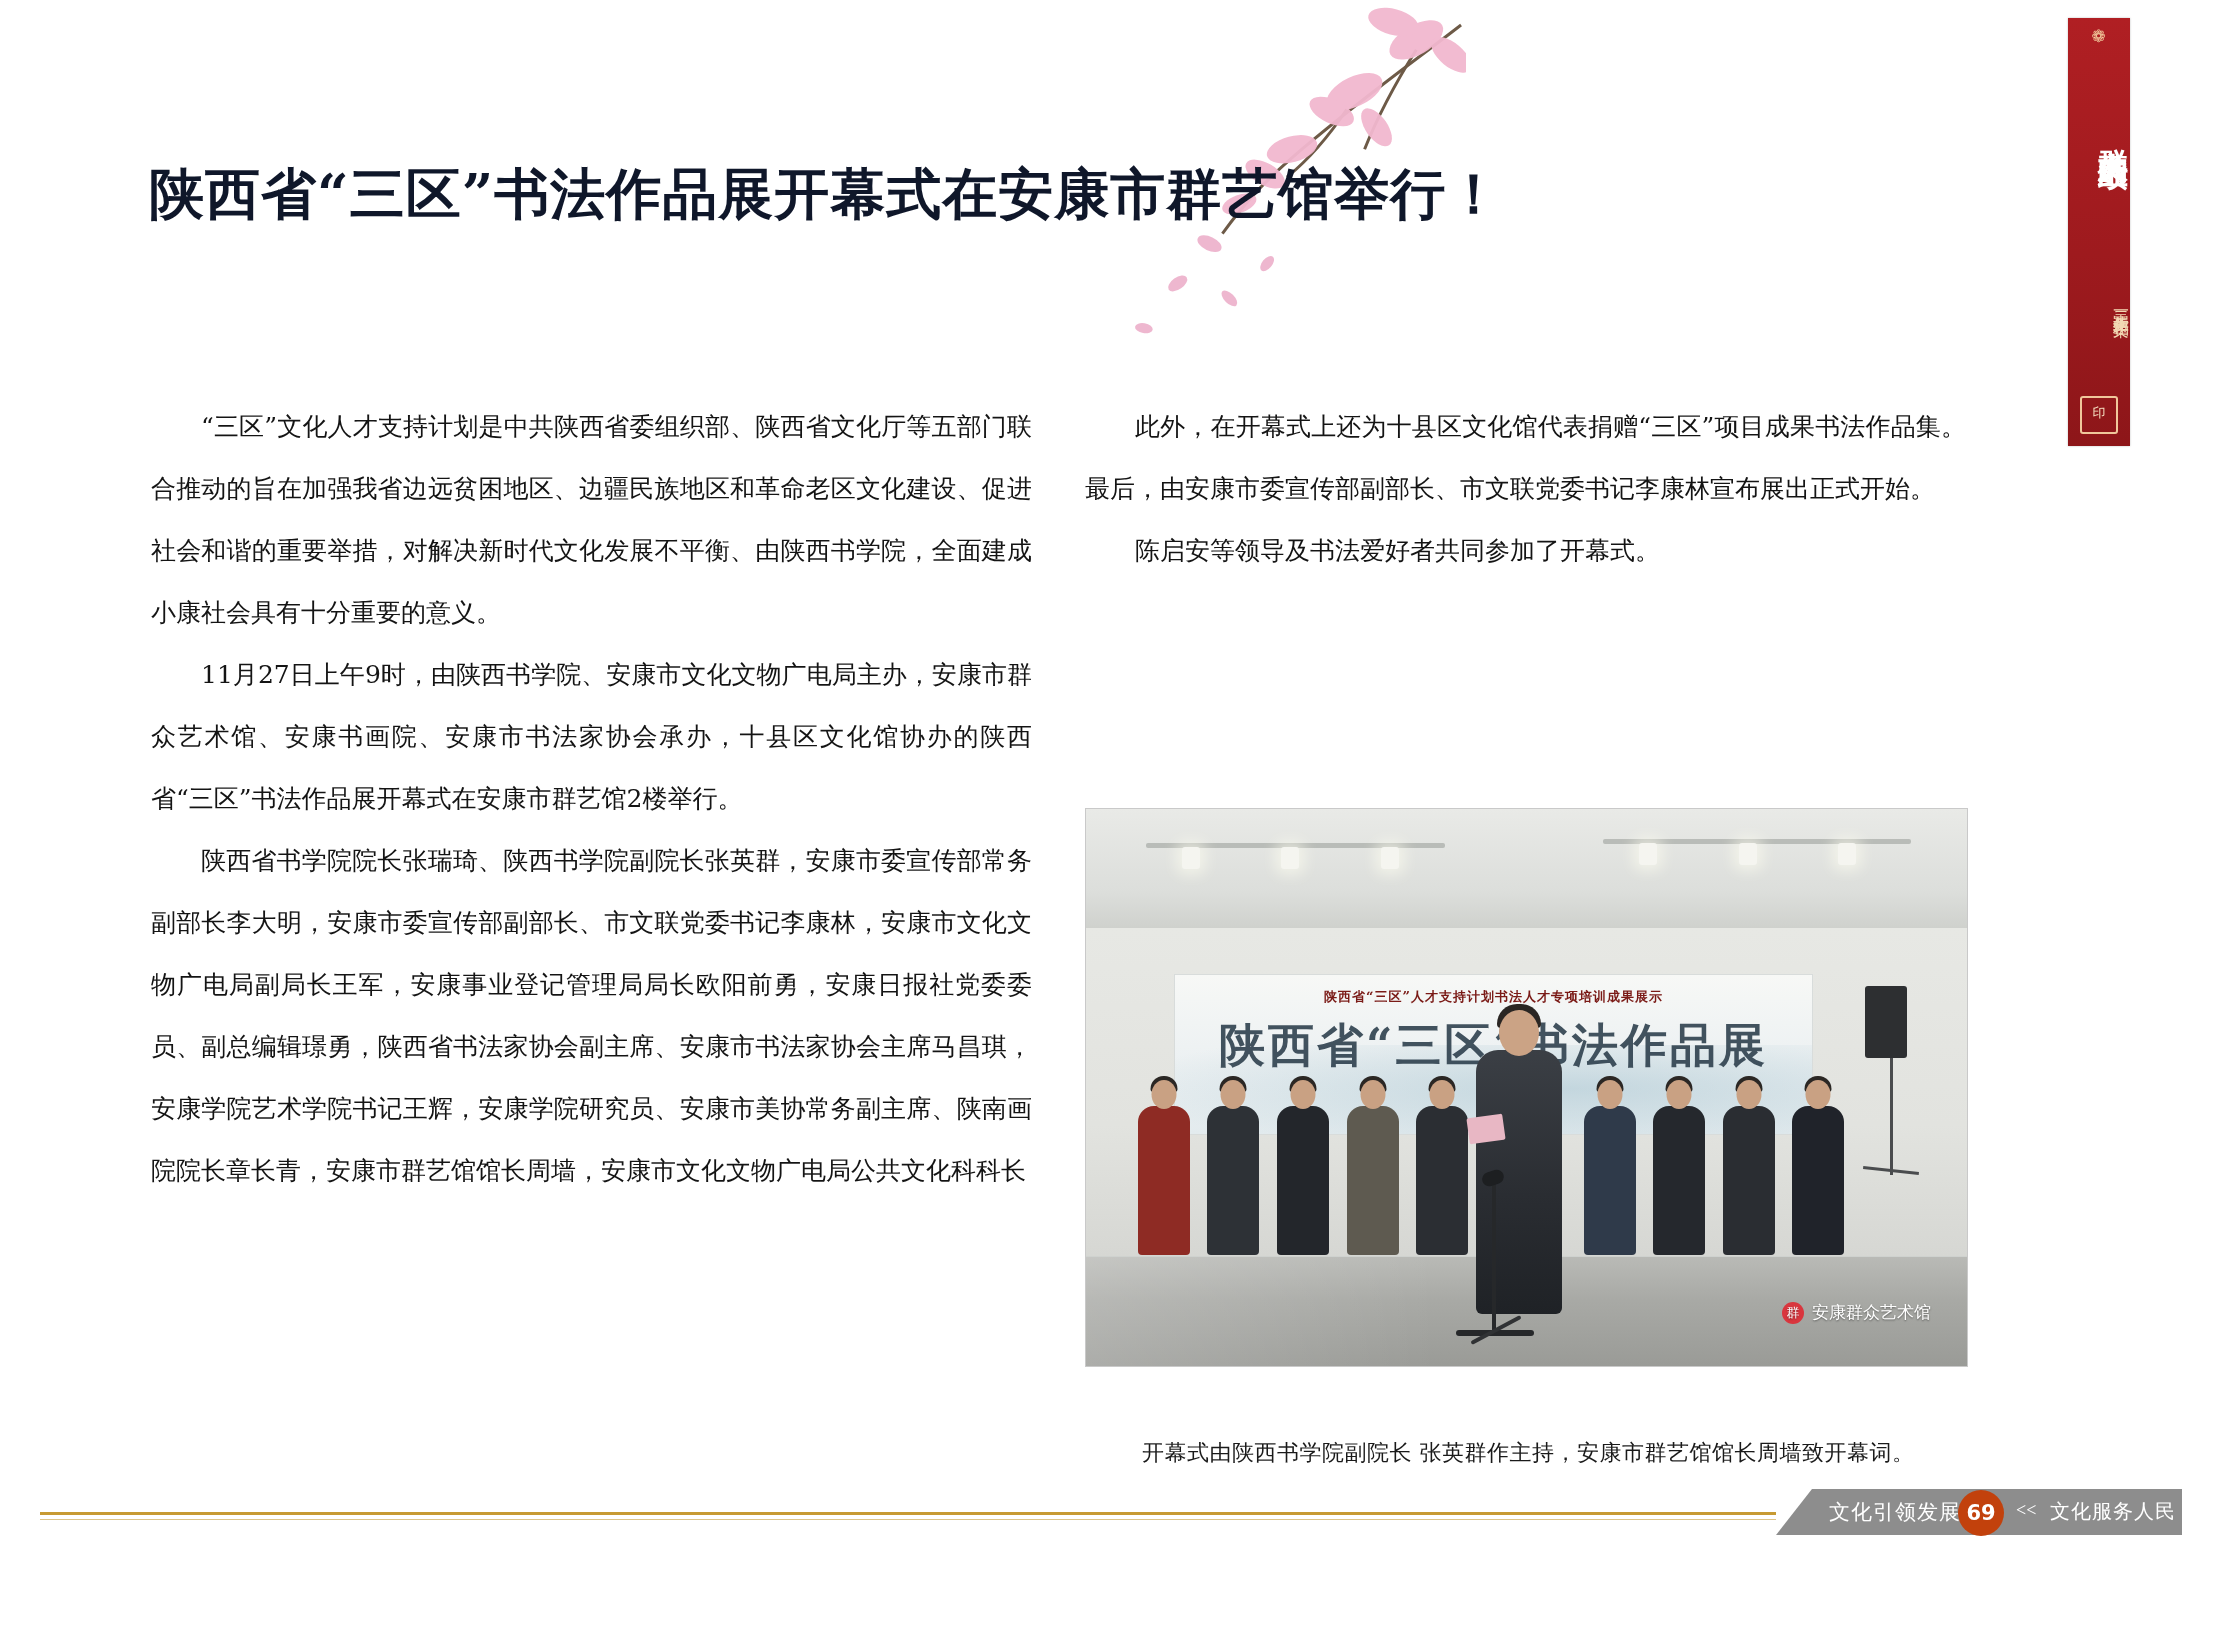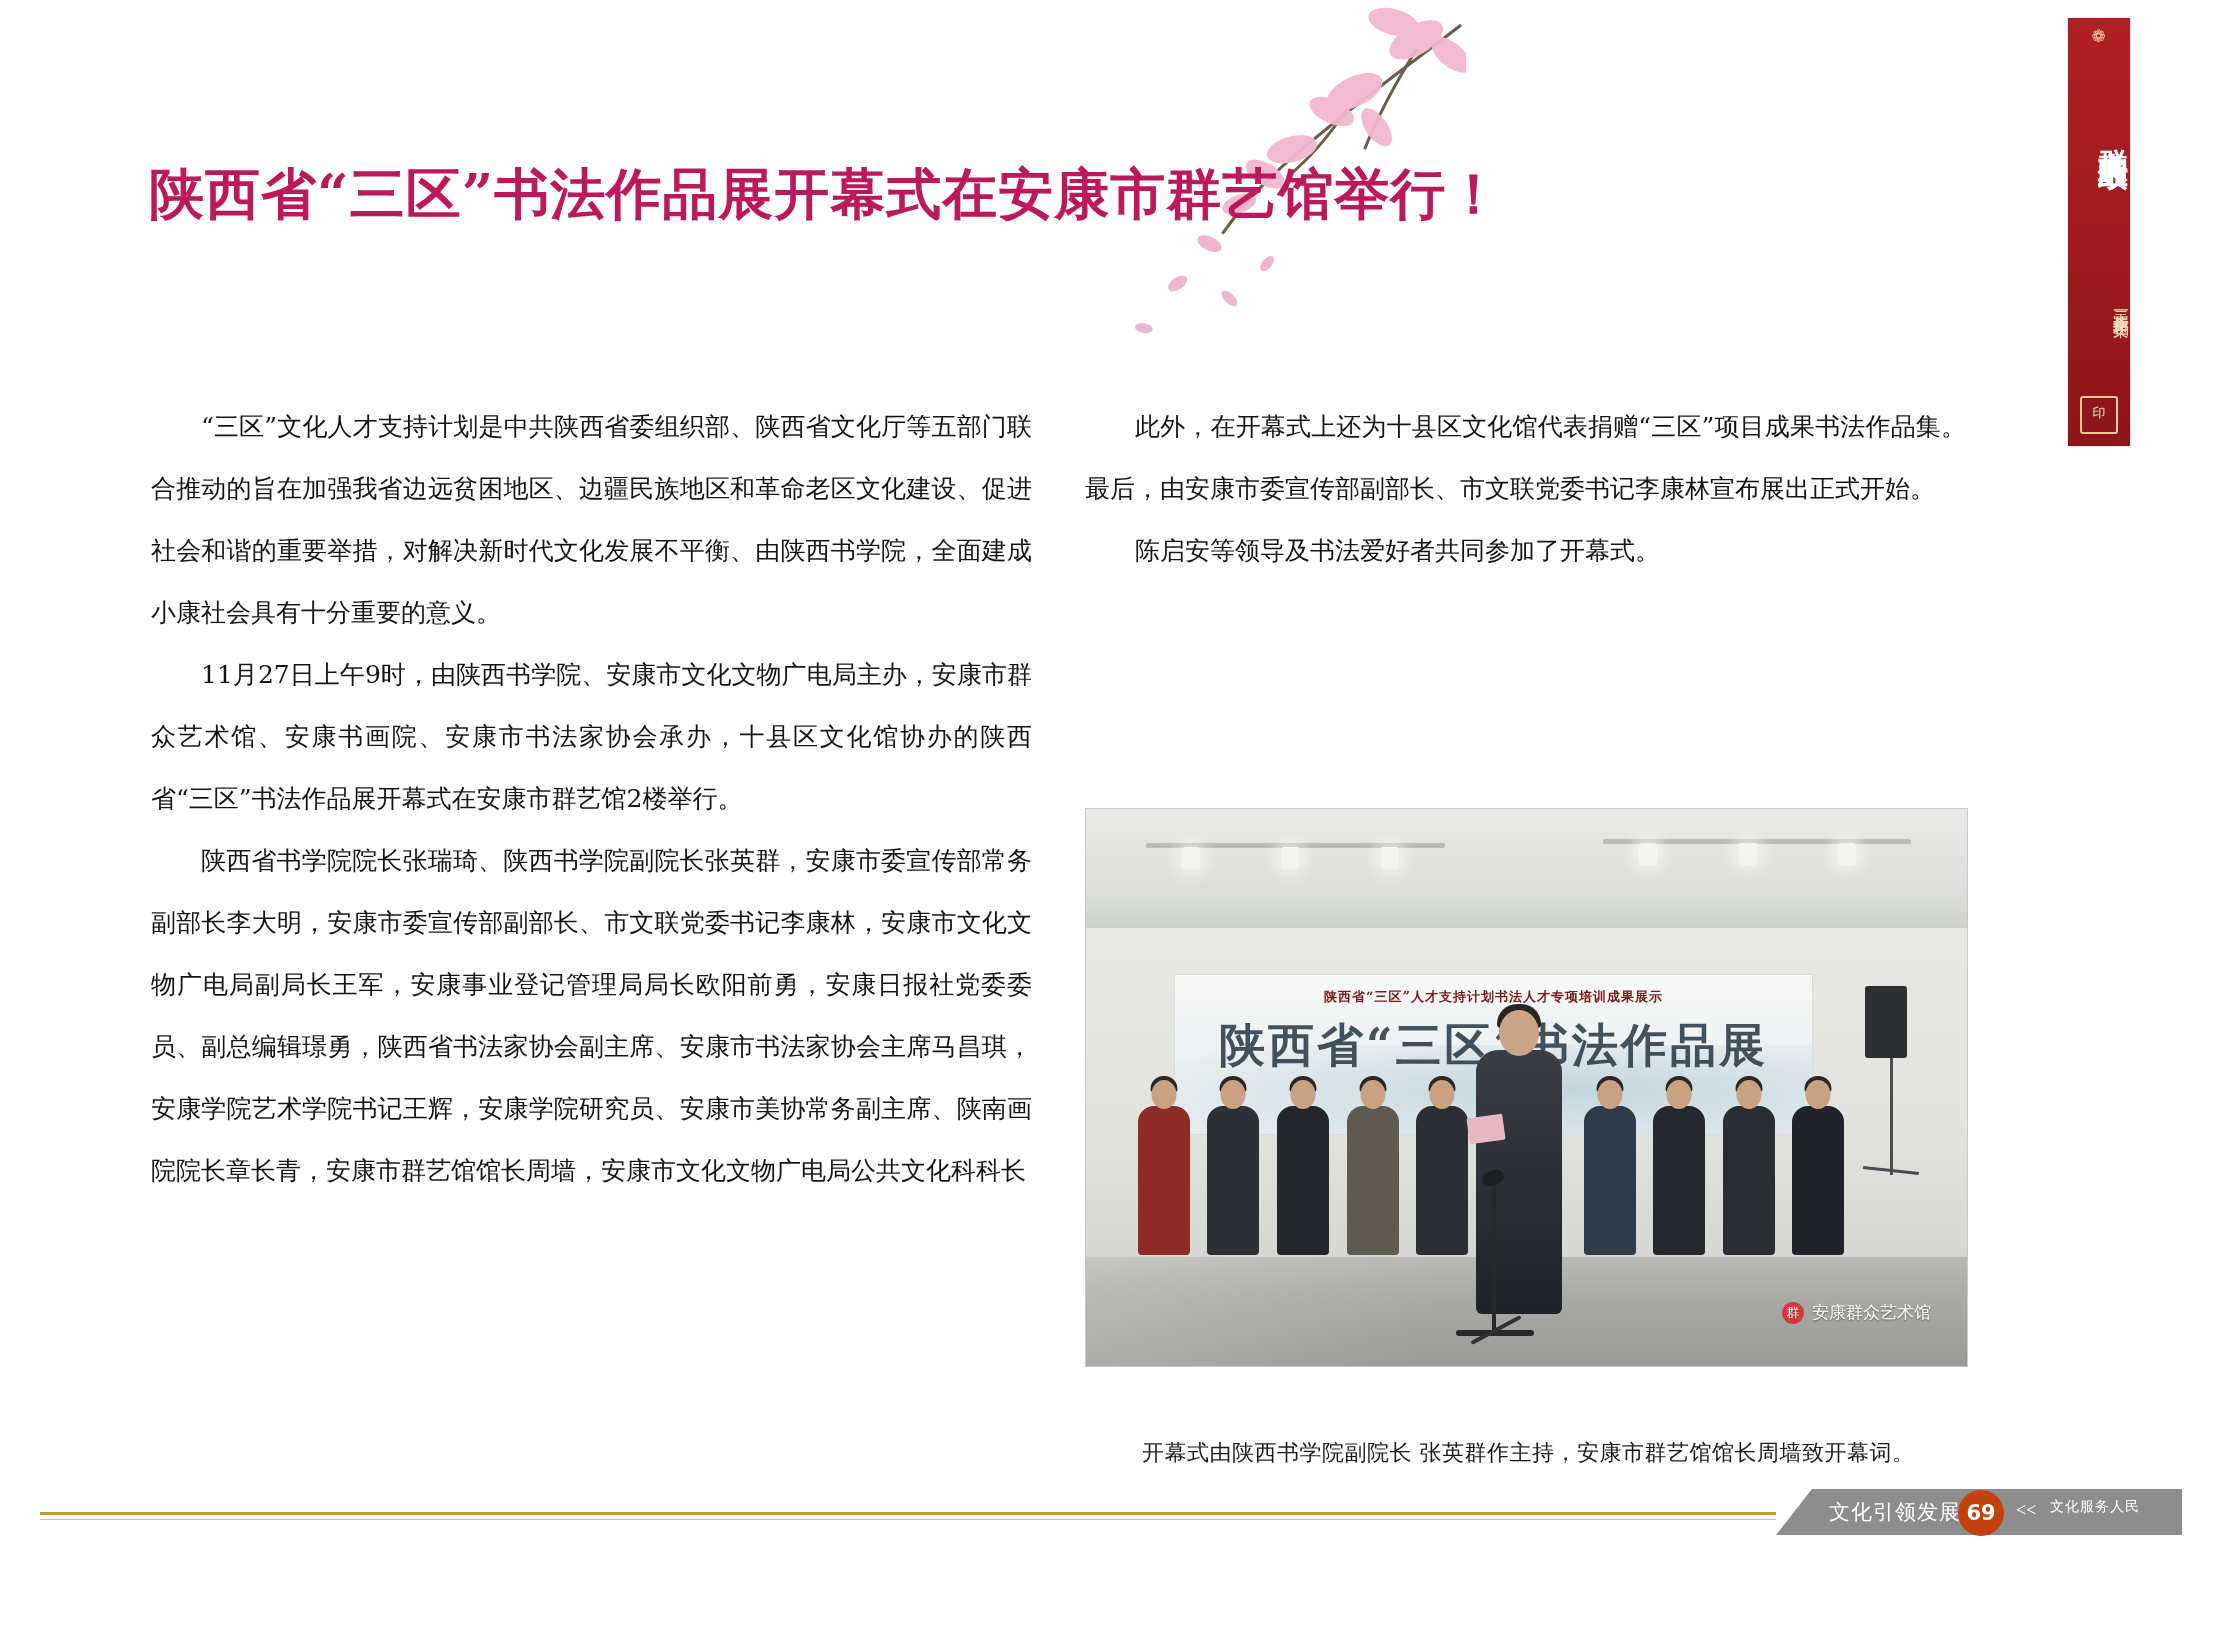--- a/index.html
+++ b/index.html
@@ -97,21 +97,21 @@
   
   .headline {
     position: absolute;
     left: 149px;
     top: 159px;
     width: 1761px;
     font-family: "DejaVu Serif", serif;
     font-weight: bold;
     font-size: 55px;
     line-height: 70px;
-    color: #be185d;
+    color: #0f172a;
     letter-spacing: 1px;
     white-space: nowrap;
   }
 
   
   .col {
     position: absolute;
     font-size: 25px;
     line-height: 62px;
     color: #141414;
@@ -358,21 +358,21 @@
     font-weight: bold;
     text-align: center;
     line-height: 46px;
     font-family: "DejaVu Sans", sans-serif;
   }
   .footer-right-text {
     position: absolute;
     left: 2020px;
     top: 1498px;
     color: #ffffff;
-    font-size: 14px;
+    font-size: 20px;
     letter-spacing: 1px;
     font-family: "DejaVu Serif", serif;
   }
   .footer-chevrons {
     position: absolute;
     left: 2016px;
     top: 1500px;
     color: #ffffff;
     font-size: 18px;
   }

